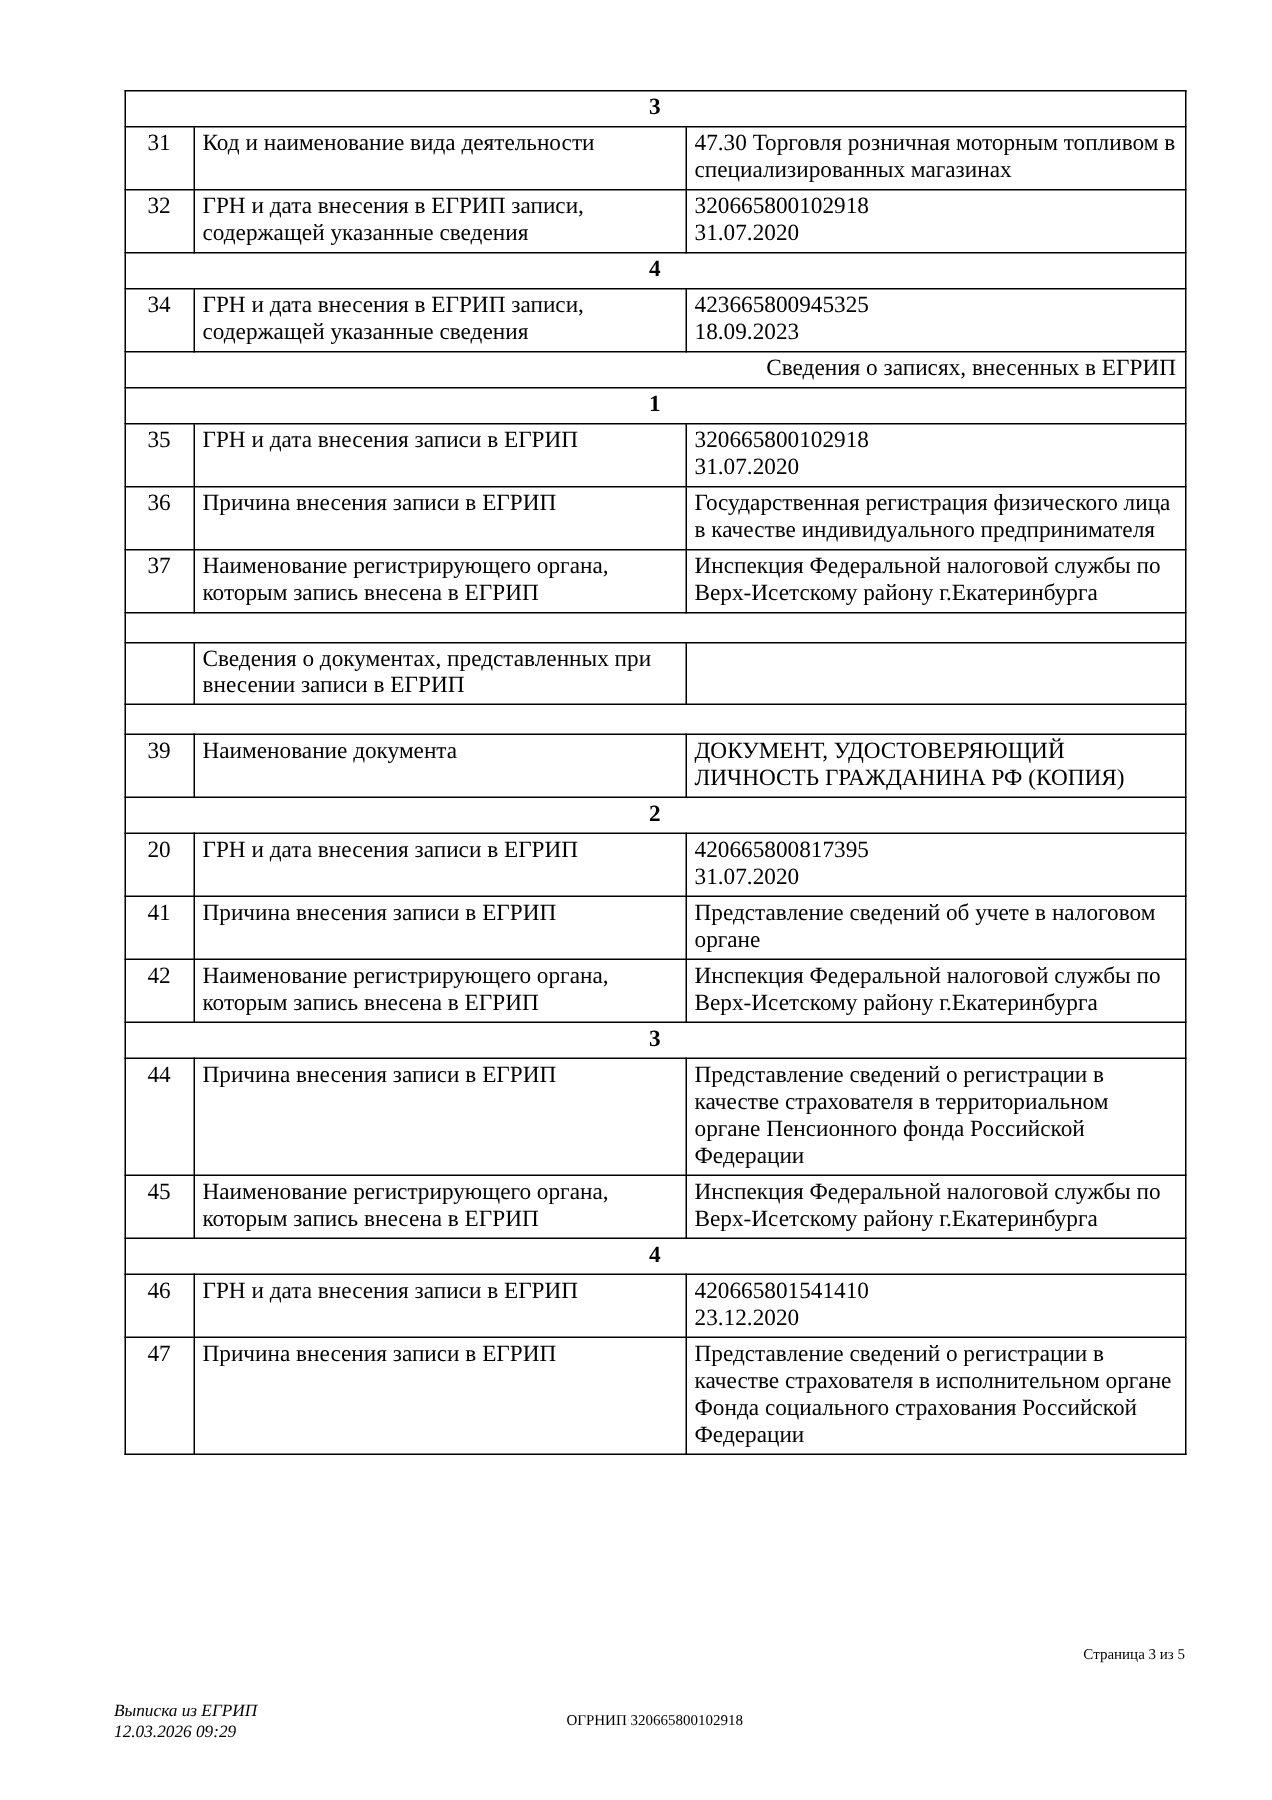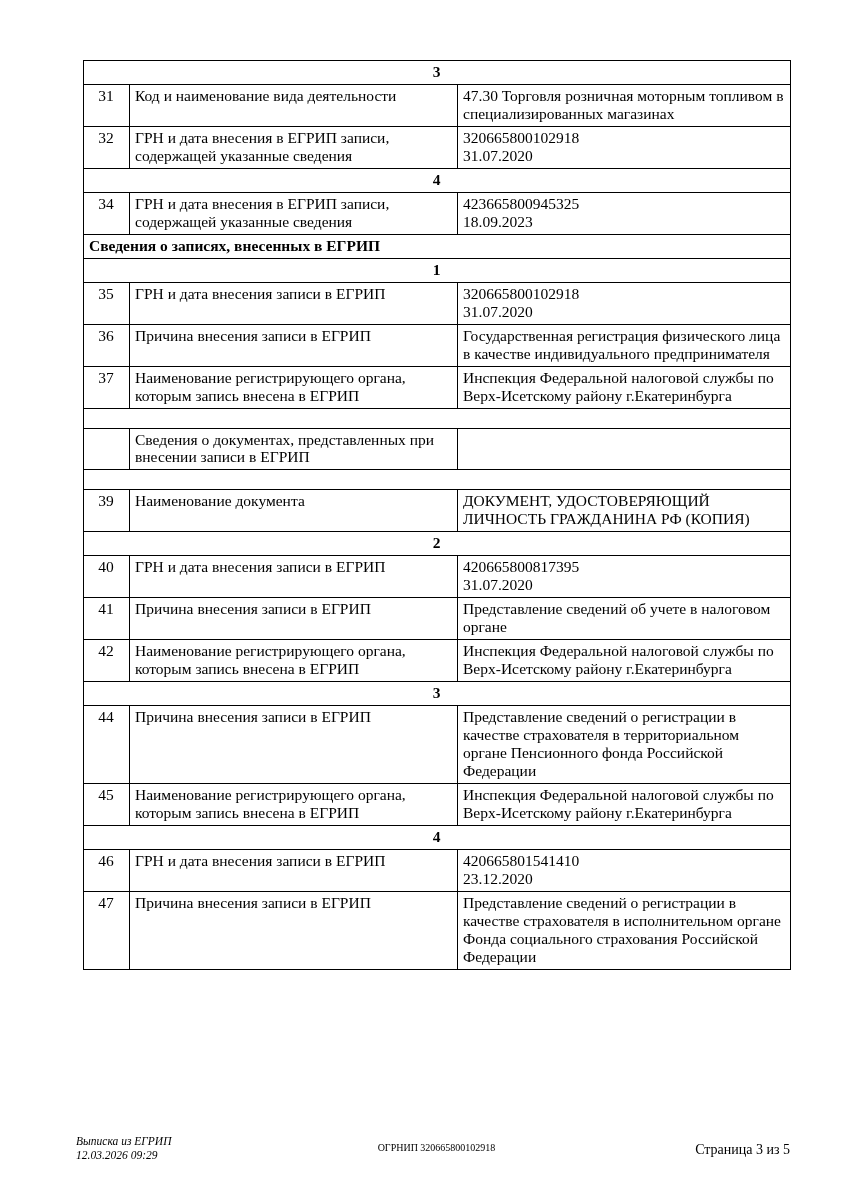--- a/index.html
+++ b/index.html
@@ -36,22 +36,22 @@
     text-align: center;
     padding-left: 2px;
     padding-right: 6px;
   }
   td.section-cell {
     text-align: center;
     font-weight: bold;
     padding: 1px 2px 2px 2px;
   }
   td.header-cell {
-    text-align: left;
-    font-weight: bold;
+    text-align: right;
+    font-weight: normal;
     padding: 1px 2px 2px 2px;
   }
   td.spacer-cell {
     height: 14px;
     padding: 0;
   }
   td.value-cell div { margin: 0; }
   .footer-left {
     position: absolute;
     left: 76px;
@@ -66,22 +66,22 @@
     left: 83px;
     width: 707px;
     top: 1142px;
     text-align: center;
     font-size: 10px;
     white-space: nowrap;
   }
   .footer-right {
     position: absolute;
     right: 58px;
-    top: 1142px;
-    font-size: 14px;
+    top: 1098px;
+    font-size: 10px;
     white-space: nowrap;
   }
 </style>
 </head>
 <body>
 
 <div class="page">
 
   <table class="doc-table">
     <colgroup>
@@ -162,21 +162,21 @@
           <td class="num-cell">39</td>
           <td class="label-cell">Наименование документа</td>
           <td class="value-cell">
             <div>ДОКУМЕНТ, УДОСТОВЕРЯЮЩИЙ ЛИЧНОСТЬ ГРАЖДАНИНА РФ (КОПИЯ)</div>
           </td>
         </tr>
         <tr>
           <td colspan="3" class="section-cell">2</td>
         </tr>
         <tr>
-          <td class="num-cell">40</td>
+          <td class="num-cell">20</td>
           <td class="label-cell">ГРН и дата внесения записи в ЕГРИП</td>
           <td class="value-cell">
             <div>420665800817395</div>
             <div>31.07.2020</div>
           </td>
         </tr>
         <tr>
           <td class="num-cell">41</td>
           <td class="label-cell">Причина внесения записи в ЕГРИП</td>
           <td class="value-cell">

